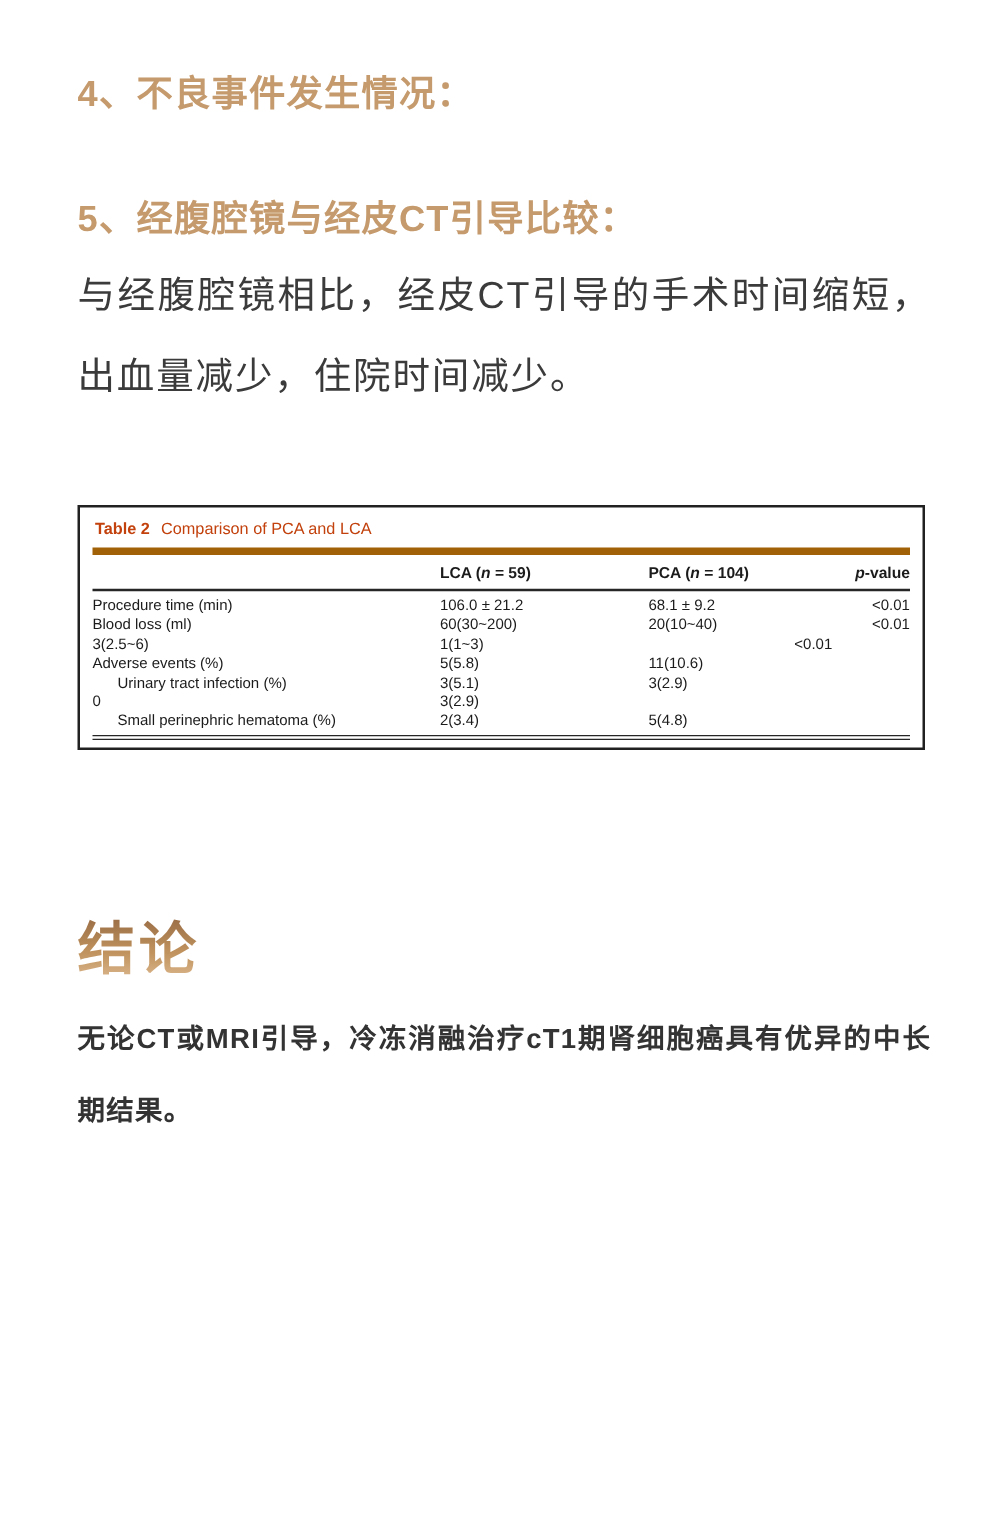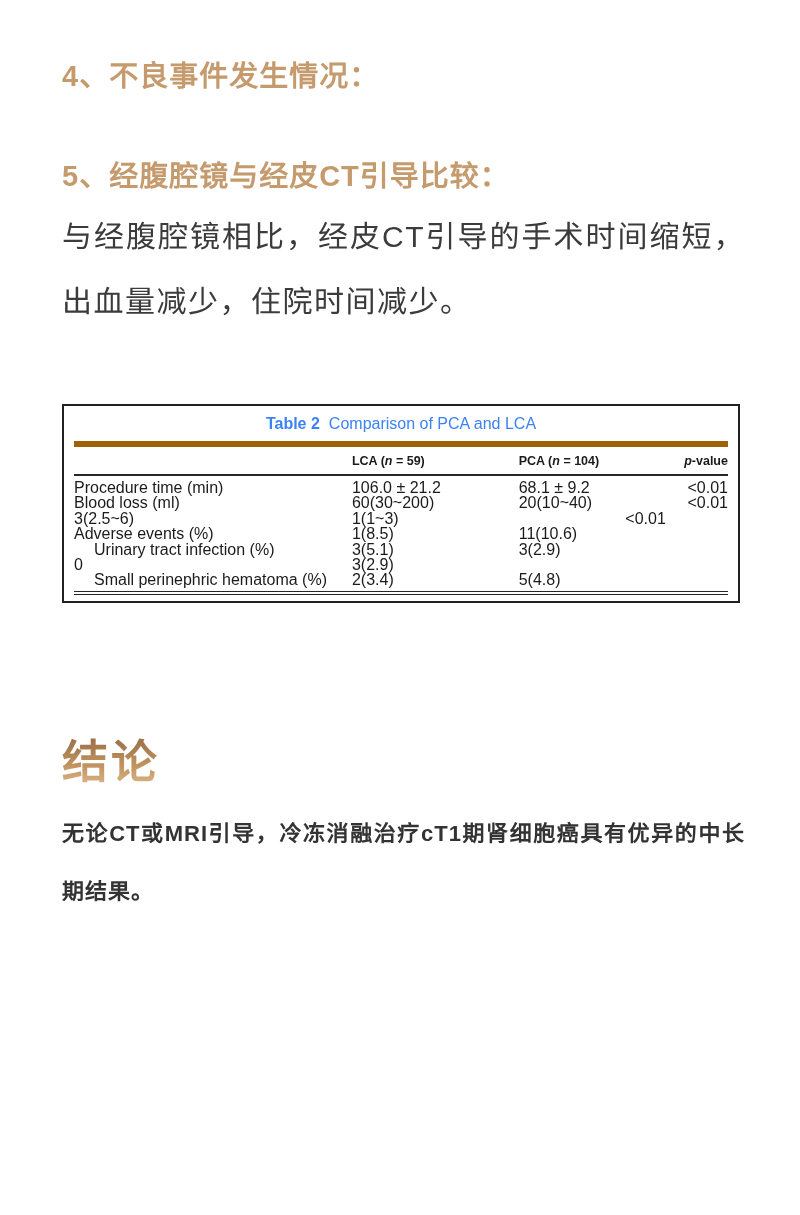--- a/index.html
+++ b/index.html
@@ -35,41 +35,40 @@
   .sci-table {
     margin-top: 70px;
     width: 678px;
     border: 2px solid #212121;
     padding: 0 10px 6px 10px;
     color: #1b1b1b;
     background: #ffffff;
     font-family: "Liberation Sans", sans-serif;
   }
   .tbl-caption {
-    font-size: 16px;
+    font-size: 13px;
     padding: 9px 2px 8px 2px;
-    color: #3b82f6;
-    text-align: center;
+    color: #c2410c;
   }
   .tbl-caption .caption-label { font-weight: 700; margin-right: 9px; }
   .tbl-head, .tbl-row {
     display: grid;
     grid-template-columns: 42.5% 25.5% 22.5% 9.5%;
     align-items: baseline;
   }
   .tbl-head {
     border-top: 6px solid #a16207;
     border-bottom: 2px solid #262626;
     font-weight: 700;
     font-size: 12.5px;
     padding: 7px 0 6px 0;
   }
   .tbl-body { padding-top: 4px; }
   .tbl-row {
-    font-size: 16px;
+    font-size: 12px;
     line-height: 15.4px;
   }
   .cell-p { text-align: right; }
   .row-indent .cell-label { padding-left: 20px; }
   .tbl-bottom {
     margin-top: 3px;
     height: 4px;
     border-top: 1px solid #262626;
     border-bottom: 1px solid #262626;
   }
@@ -133,21 +132,21 @@
         <span class="cell-pca">20(10~40)</span>
         <span class="cell-p">&lt;0.01</span>
       </div>
       <div class="tbl-row">
         <span class="cell-lca">3(2.5~6)</span>
         <span class="cell-pca">1(1~3)</span>
         <span class="cell-p">&lt;0.01</span>
       </div>
       <div class="tbl-row">
         <span class="cell-label">Adverse events (%)</span>
-        <span class="cell-lca">1(8.5)</span>
+        <span class="cell-lca">5(5.8)</span>
         <span class="cell-pca">11(10.6)</span>
         <span class="cell-p"></span>
       </div>
       <div class="tbl-row row-indent">
         <span class="cell-label">Urinary tract infection (%)</span>
         <span class="cell-lca">3(5.1)</span>
         <span class="cell-pca">3(2.9)</span>
         <span class="cell-p"></span>
       </div>
       <div class="tbl-row row-indent">

